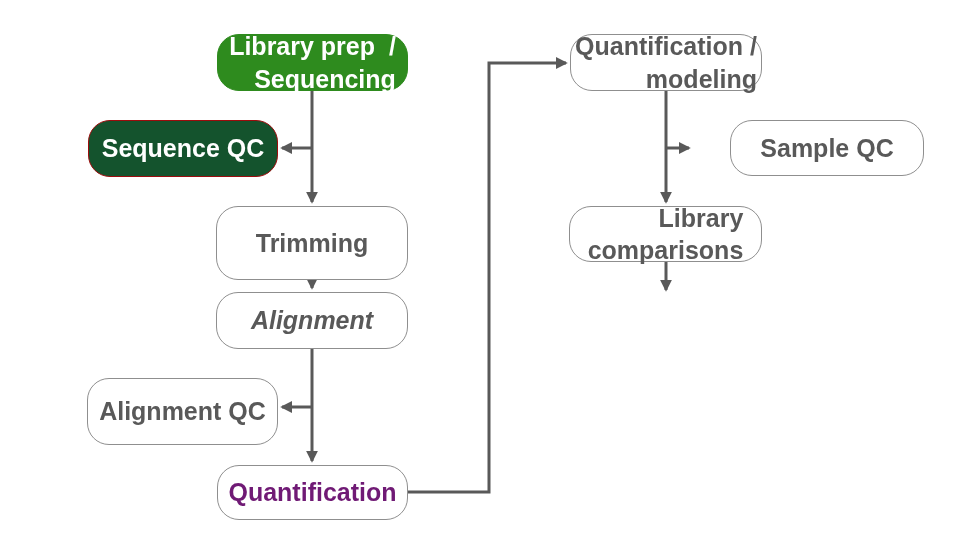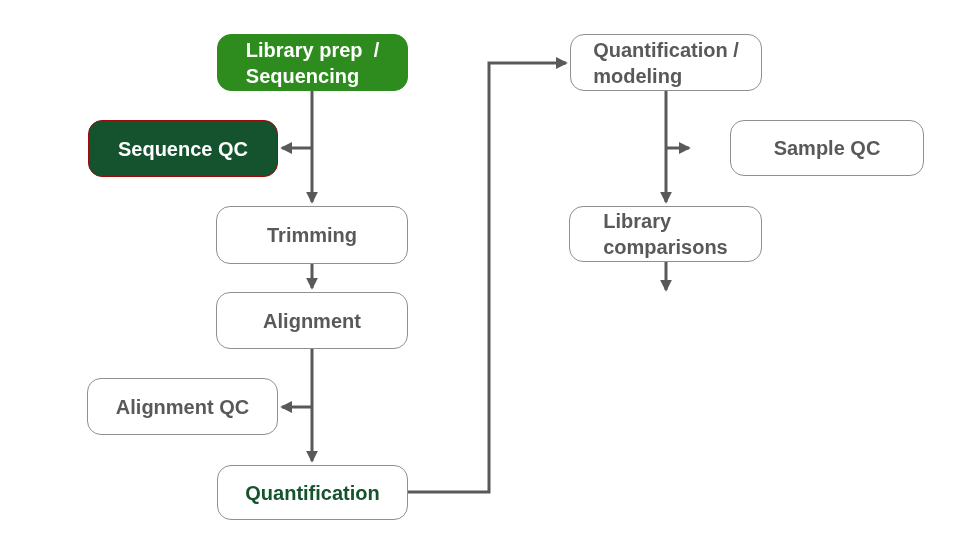--- a/index.html
+++ b/index.html
@@ -17,33 +17,33 @@
     width: 960px; height: 540px;
   }
   .edge { fill: none; stroke-width: 3; }
   .node {
     position: absolute;
     display: flex;
     align-items: center;
     justify-content: center;
     box-sizing: border-box;
     border: 1px solid;
-    border-radius: 14px;
+    border-radius: 22px;
     font-weight: 700;
-    font-size: 20px;
+    font-size: 25px;
     line-height: 1.3;
-    text-align: left;
+    text-align: right;
   }
   .node-label { white-space: pre-wrap; }
   
   #n-library        { left: 217px; top:  34px; width: 191px; height: 57px; }
   #n-sequence-qc    { left:  88px; top: 120px; width: 190px; height: 57px; }
-  #n-trimming       { left: 216px; top: 206px; width: 192px; height: 58px; }
-  #n-alignment      { left: 216px; top: 292px; width: 192px; height: 57px; }
-  #n-alignment-qc   { left:  87px; top: 378px; width: 191px; height: 57px; }
+  #n-trimming       { left: 216px; top: 206px; width: 192px; height: 74px; }
+  #n-alignment      { left: 216px; top: 292px; width: 192px; height: 57px; font-style: italic; }
+  #n-alignment-qc   { left:  87px; top: 378px; width: 191px; height: 67px; }
   #n-quantification { left: 217px; top: 465px; width: 191px; height: 55px; }
   #n-normalization  { left: 570px; top:  34px; width: 192px; height: 57px; }
   #n-sample-qc      { left: 730px; top: 120px; width: 194px; height: 56px; }
   #n-diffex         { left: 569px; top: 206px; width: 193px; height: 56px; }
   #n-annotation     { left: 569px; top: 294px; width: 193px; height: 52px; }
 </style>
 </head>
 <body>
 
 <div class="canvas">
@@ -80,21 +80,21 @@
   </div>
 
   <div class="node" id="n-alignment" style="background-color: rgb(255, 255, 255); border-color: rgb(143, 143, 143); color: rgb(89, 89, 89);">
     <span class="node-label">Alignment</span>
   </div>
 
   <div class="node" id="n-alignment-qc" style="background-color: rgb(255, 255, 255); border-color: rgb(143, 143, 143); color: rgb(89, 89, 89);">
     <span class="node-label">Alignment QC</span>
   </div>
 
-  <div class="node" id="n-quantification" style="background-color: rgb(255, 255, 255); border-color: rgb(143, 143, 143); color: #14532d;">
+  <div class="node" id="n-quantification" style="background-color: rgb(255, 255, 255); border-color: rgb(143, 143, 143); color: #701a75;">
     <span class="node-label">Quantification</span>
   </div>
 
   <div class="node" id="n-normalization" style="background-color: rgb(255, 255, 255); border-color: rgb(143, 143, 143); color: rgb(89, 89, 89);">
     <span class="node-label">Quantification /
 modeling</span>
   </div>
 
   <div class="node" id="n-sample-qc" style="background-color: rgb(255, 255, 255); border-color: rgb(143, 143, 143); color: rgb(89, 89, 89);">
     <span class="node-label">Sample QC</span>

